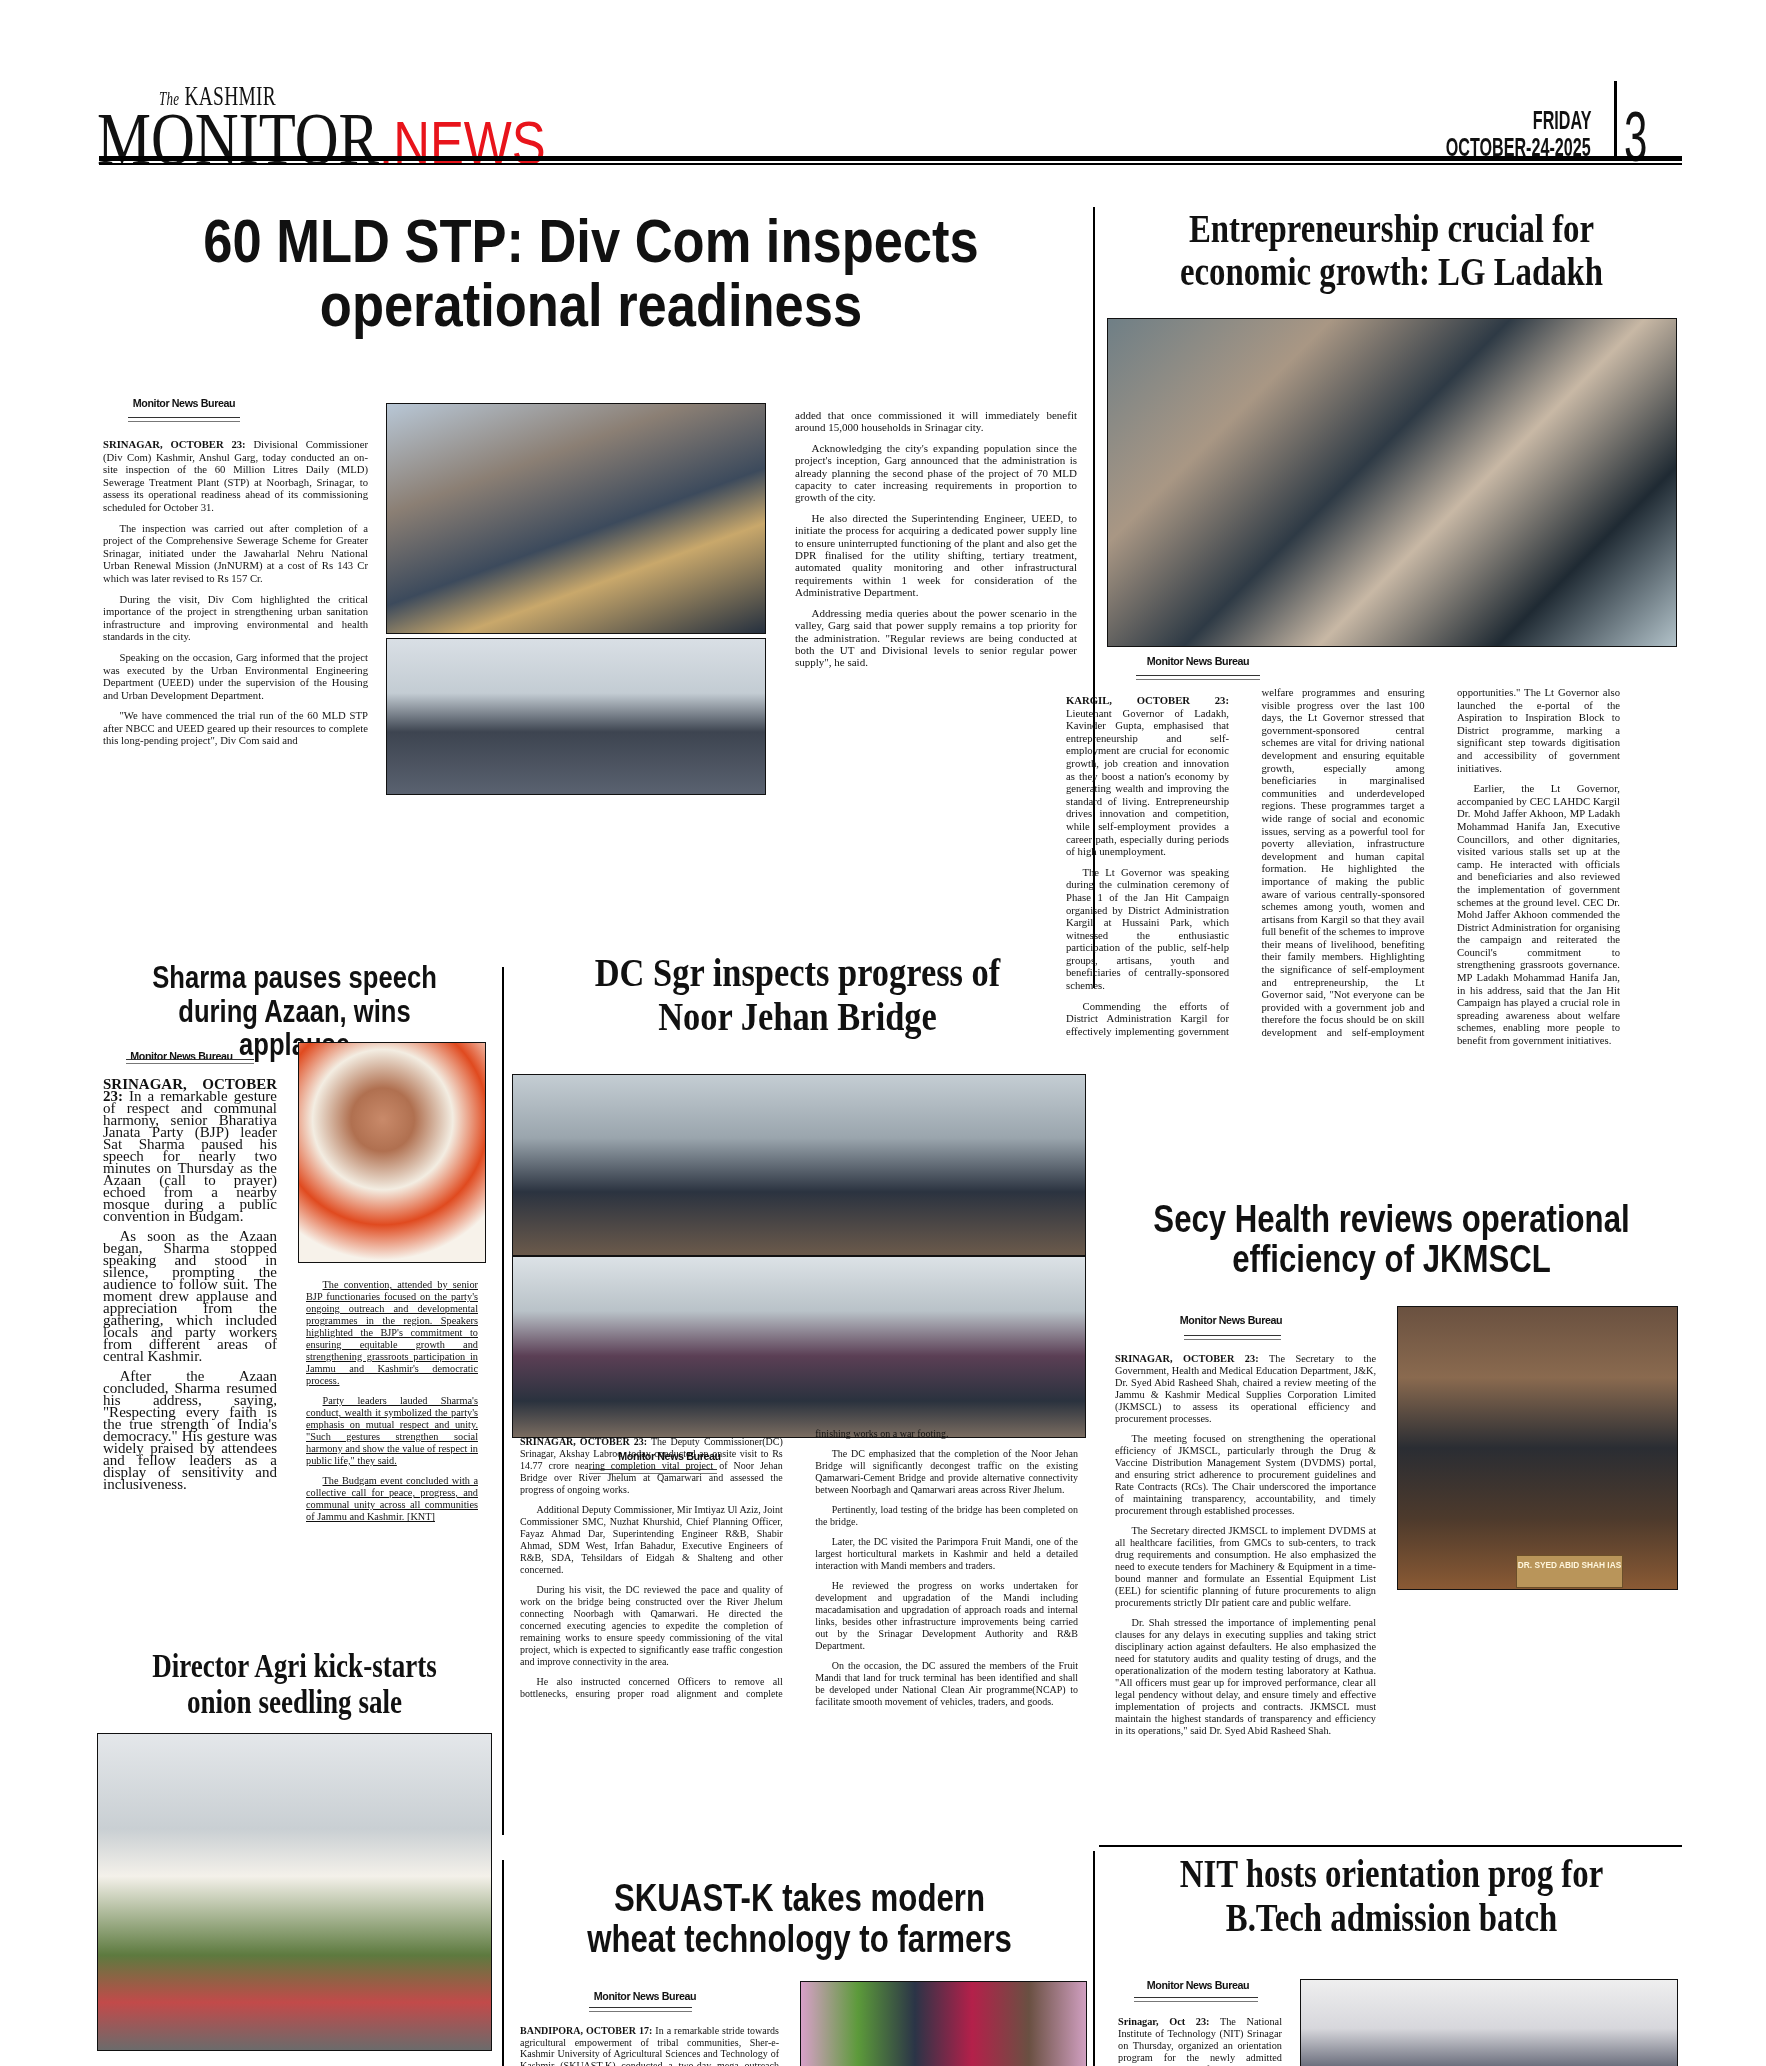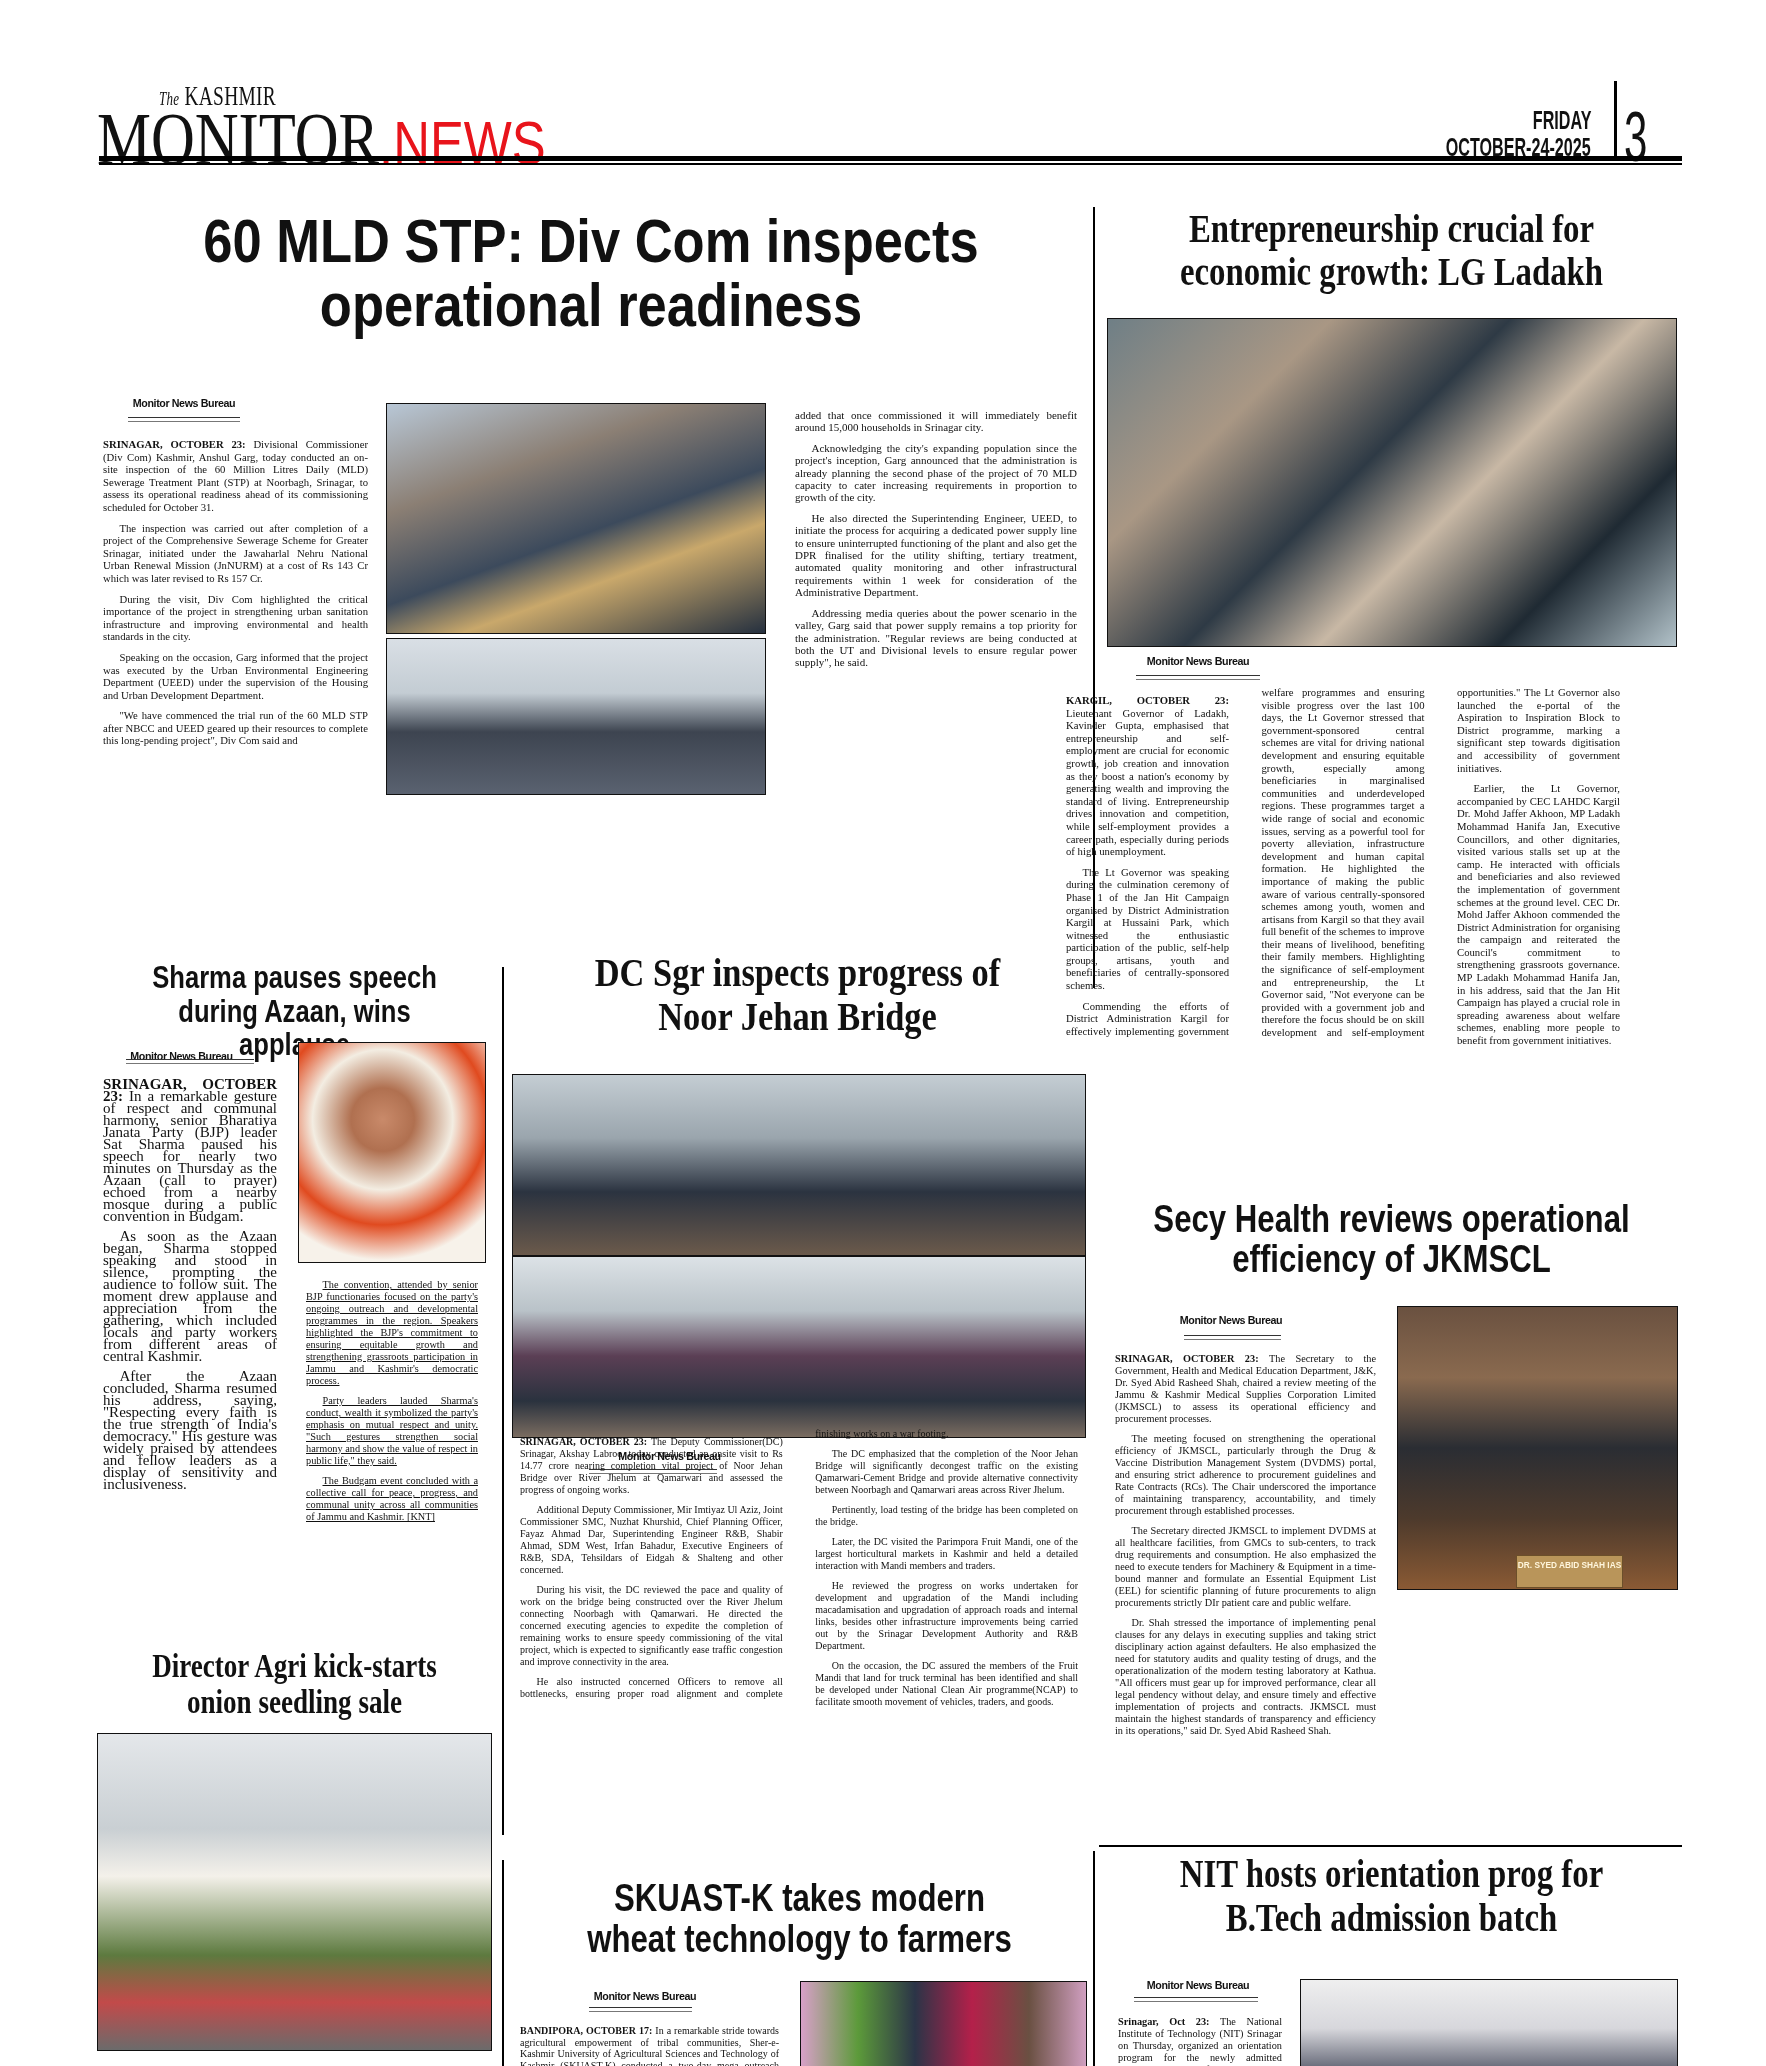--- a/index.html
+++ b/index.html
@@ -59,21 +59,21 @@
     <p>During the visit, Div Com highlighted the critical importance of the project in strengthening urban sanitation infrastructure and improving environmental and health standards in the city.</p>
     <p>Speaking on the occasion, Garg informed that the project was executed by the Urban Environmental Engineering Department (UEED) under the supervision of the Housing and Urban Development Department.</p>
     <p>"We have commenced the trial run of the 60 MLD STP after NBCC and UEED geared up their resources to complete this long-pending project", Div Com said and</p>
   </div>
   <div class="abs photo" style="left:386px;top:403px;width:380px;height:231px;background:linear-gradient(160deg,#b8c7d6 0%,#8b7f74 30%,#3c4a5c 55%,#c9a86b 70%,#25303f 100%);"></div>
   <div class="abs photo" style="left:386px;top:638px;width:380px;height:157px;background:linear-gradient(180deg,#d9dfe5 0%,#c3ccd3 35%,#3d4450 60%,#5a6270 100%);"></div>
   <div class="abs col" style="left:787px;top:401px;width:298px;height:397px;overflow:hidden;font-size:11px;line-height:12.4px;">
     <p class="lead">added that once commissioned it will immediately benefit around 15,000 households in Srinagar city.</p>
     <p>Acknowledging the city's expanding population since the project's inception, Garg announced that the administration is already planning the second phase of the project of 70 MLD capacity to cater increasing requirements in proportion to growth of the city.</p>
     <p>He also directed the Superintending Engineer, UEED, to initiate the process for acquiring a dedicated power supply line to ensure uninterrupted functioning of the plant and also get the DPR finalised for the utility shifting, tertiary treatment, automated quality monitoring and other infrastructural requirements within 1 week for consideration of the Administrative Department.</p>
-    <p>Addressing media queries about the power scenario in the valley, Garg said that power supply remains a top priority for the administration. "Regular reviews are being conducted at both the UT and Divisional levels to ensure regular power supply", he said.</p>
+    <p>Addressing media queries about the power scenario in the valley, Garg said that power supply remains a top priority for the administration. "Regular reviews are being conducted at both the UT and Divisional levels to senior regular power supply", he said.</p>
   </div>
 </article>
 
 <article>
   <div class="abs headline-serif" style="left:1101px;top:207px;width:581px;font-size:40px;transform:scaleX(0.82);transform-origin:center top;">Entrepreneurship crucial for economic growth: LG Ladakh</div>
   <div class="abs photo" style="left:1107px;top:318px;width:570px;height:329px;background:linear-gradient(135deg,#6f7f86 0%,#a99784 25%,#2e3a45 45%,#c8b8a5 60%,#1f2a33 80%,#b2c2c9 100%);"></div>
   <div class="abs bureau" style="left:1107px;top:655px;width:182px;">Monitor News Bureau</div>
   <div class="abs bureau-rule" style="left:1136px;top:675px;width:124px;"></div>
   <div class="abs col" style="left:1058px;top:686px;width:570px;height:517px;overflow:hidden;column-count:3;column-gap:16.5px;font-size:10.7px;line-height:12.6px;">
     <p class="lead"><span class="dateline">KARGIL, OCTOBER 23:</span> <span>Lieutenant Governor of Ladakh, Kavinder Gupta, emphasised that entrepreneurship and self-employment are crucial for economic growth, job creation and innovation as they boost a nation's economy by generating wealth and improving the standard of living. Entrepreneurship drives innovation and competition, while self-employment provides a career path, especially during periods of high unemployment.</span></p>

